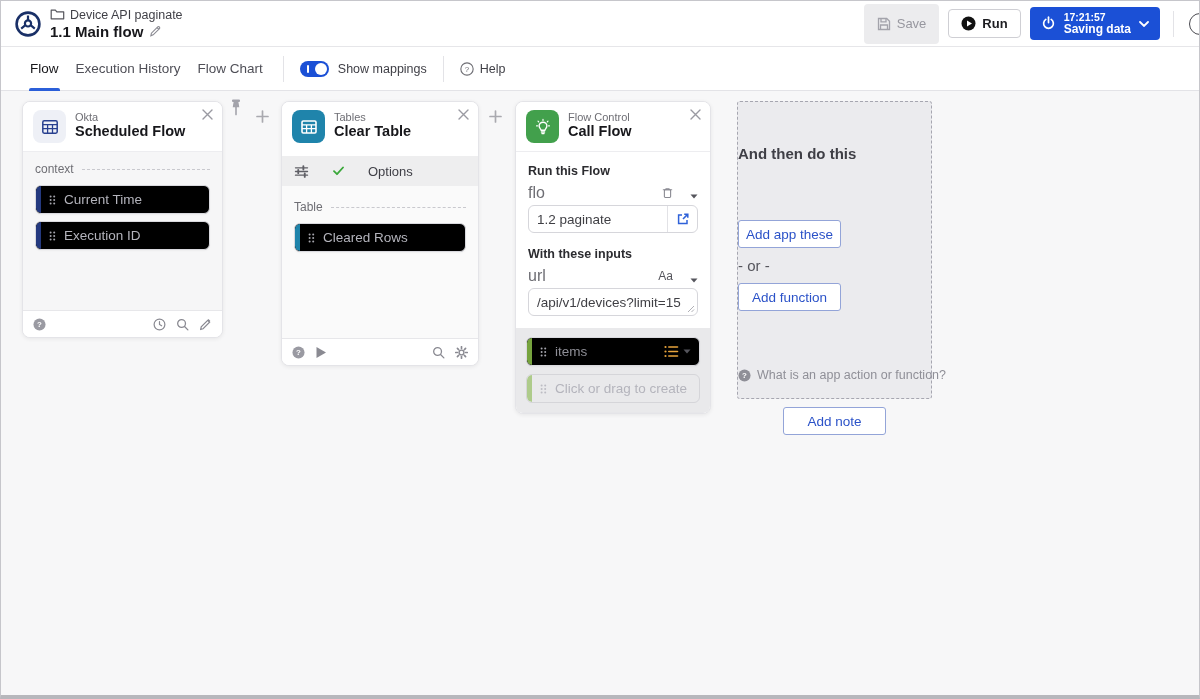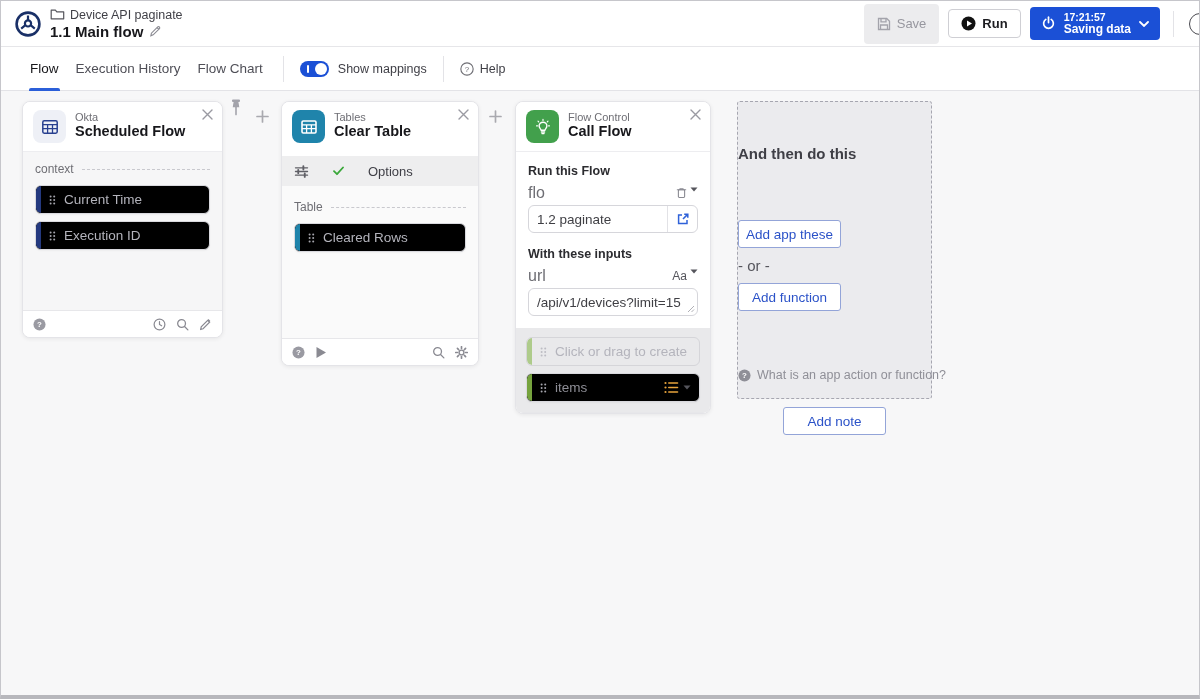--- a/index.html
+++ b/index.html
@@ -86,21 +86,21 @@
   .bar-lgreen { background:#aecb8b; }
   .chip-label { font-size:13.5px; color:#b4b4bc; }
   .chip-label.mid { color:#8e8e96; }
   .chip.ghost { background:#e9e9eb; border-color:#d5d5d9; box-shadow:none; }
   .options-row { height:30px; background:#eeeeef; display:flex; align-items:center; gap:24px;
           padding:0 12px; margin-top:5px; flex:0 0 auto; cursor:pointer; }
   .options-label { font-size:13px; color:#3f3f46; }
   .bold-label { font-size:12.5px; font-weight:700; color:#2c2c30; margin-bottom:6px; }
   .field-row { display:flex; align-items:center; justify-content:space-between; margin-bottom:3px; }
   .field-label { font-size:16px; color:#6e6e74; }
-  .field-right { display:flex; align-items:flex-start; gap:3px; color:#55555c; }
+  .field-right { display:flex; align-items:flex-end; gap:17px; color:#55555c; }
   .aa-label { font-size:12px; color:#55555c; }
   .input-wrap { position:relative; display:flex; align-items:center; height:28px; background:#fff;
           border:1px solid #d6d6db; border-radius:6px; margin-bottom:12px; }
   .input-wrap input { border:none; outline:none; background:transparent; flex:1; min-width:0;
           font-family:"Liberation Sans","DejaVu Sans",sans-serif; font-size:13.5px; color:#3f3f44; padding:0 8px; }
   .ext-btn { width:30px; align-self:stretch; border-left:1px solid #e2e2e6; display:flex;
           align-items:center; justify-content:center; cursor:pointer; color:#2f62d9; }
   .resize-glyph { position:absolute; right:2px; bottom:2px; line-height:0; }
   .outputs { background:#e9e9eb; padding:9px 10px 2px; flex:0 0 auto; }
   .dashed-panel { position:absolute; background:#ebebee; border:1.5px dashed #a6a6b0; border-radius:3px;
@@ -474,70 +474,70 @@
         <div class="input-wrap">
           <input type="text" readonly="" value="/api/v1/devices?limit=15" style="">
           <span class="resize-glyph">
             <svg viewBox="0 0 8 8" width="8" height="8">
                 <path d="M7 1L1 7 M7 4.5L4.5 7" stroke="#b0b0b6" stroke-width="1"></path>
               </svg>
           </span>
         </div>
       </div>
       <div class="outputs">
+        <div class="chip" style="margin-bottom:8px;">
+          <span class="bar bar-green"></span>
+          <span>
+            <svg viewBox="0 0 7 10" width="7" height="10">
+                <g fill="#a5a5ad">
+                  <circle cx="1.6" cy="1.4" r="1"></circle>
+                  <circle cx="5.2" cy="1.4" r="1"></circle>
+                  <circle cx="1.6" cy="5" r="1"></circle>
+                  <circle cx="5.2" cy="5" r="1"></circle>
+                  <circle cx="1.6" cy="8.6" r="1"></circle>
+                  <circle cx="5.2" cy="8.6" r="1"></circle>
+                </g>
+              </svg>
+          </span>
+          <span class="chip-label mid">items</span>
+          <span class="foot-spacer"></span>
+          <span style="display:flex;align-items:center;gap:4px;">
+            <svg viewBox="0 0 15 13" width="15" height="13">
+                <g stroke="#e8a43c" stroke-width="1.6" stroke-linecap="round">
+                  <line x1="4.8" y1="2" x2="13.5" y2="2"></line>
+                  <line x1="4.8" y1="6.5" x2="13.5" y2="6.5"></line>
+                  <line x1="4.8" y1="11" x2="13.5" y2="11"></line>
+                </g>
+                <g fill="#e8a43c">
+                  <circle cx="1.5" cy="2" r="1.1"></circle>
+                  <circle cx="1.5" cy="6.5" r="1.1"></circle>
+                  <circle cx="1.5" cy="11" r="1.1"></circle>
+                </g>
+              </svg>
+            <svg viewBox="0 0 8 5" width="8" height="5">
+                <polygon points="0.5,0.5 7.5,0.5 4,4.5" fill="#55555c"></polygon>
+              </svg>
+          </span>
+        </div>
         <div class="chip ghost">
           <span class="bar bar-lgreen"></span>
           <span>
             <svg viewBox="0 0 7 10" width="7" height="10">
                 <g fill="#bcbcc3">
                   <circle cx="1.6" cy="1.4" r="1"></circle>
                   <circle cx="5.2" cy="1.4" r="1"></circle>
                   <circle cx="1.6" cy="5" r="1"></circle>
                   <circle cx="5.2" cy="5" r="1"></circle>
                   <circle cx="1.6" cy="8.6" r="1"></circle>
                   <circle cx="5.2" cy="8.6" r="1"></circle>
                 </g>
               </svg>
           </span>
           <span class="chip-label">Click or drag to create</span>
         </div>
-        <div class="chip" style="margin-bottom:8px;">
-          <span class="bar bar-green"></span>
-          <span>
-            <svg viewBox="0 0 7 10" width="7" height="10">
-                <g fill="#a5a5ad">
-                  <circle cx="1.6" cy="1.4" r="1"></circle>
-                  <circle cx="5.2" cy="1.4" r="1"></circle>
-                  <circle cx="1.6" cy="5" r="1"></circle>
-                  <circle cx="5.2" cy="5" r="1"></circle>
-                  <circle cx="1.6" cy="8.6" r="1"></circle>
-                  <circle cx="5.2" cy="8.6" r="1"></circle>
-                </g>
-              </svg>
-          </span>
-          <span class="chip-label mid">items</span>
-          <span class="foot-spacer"></span>
-          <span style="display:flex;align-items:center;gap:4px;">
-            <svg viewBox="0 0 15 13" width="15" height="13">
-                <g stroke="#e8a43c" stroke-width="1.6" stroke-linecap="round">
-                  <line x1="4.8" y1="2" x2="13.5" y2="2"></line>
-                  <line x1="4.8" y1="6.5" x2="13.5" y2="6.5"></line>
-                  <line x1="4.8" y1="11" x2="13.5" y2="11"></line>
-                </g>
-                <g fill="#e8a43c">
-                  <circle cx="1.5" cy="2" r="1.1"></circle>
-                  <circle cx="1.5" cy="6.5" r="1.1"></circle>
-                  <circle cx="1.5" cy="11" r="1.1"></circle>
-                </g>
-              </svg>
-            <svg viewBox="0 0 8 5" width="8" height="5">
-                <polygon points="0.5,0.5 7.5,0.5 4,4.5" fill="#55555c"></polygon>
-              </svg>
-          </span>
-        </div>
       </div>
       <div class="card-footer">
         <span>
           <svg viewBox="0 0 14 14" width="13" height="13">
               <circle cx="7" cy="7" r="6.5" fill="#9a9aa2"></circle>
               <text x="7" y="10" text-anchor="middle" font-size="8.5" font-weight="bold" fill="#fff" font-family="Liberation Sans, sans-serif">?</text>
             </svg>
         </span>
         <span>
           <svg viewBox="0 0 12 13" width="12" height="13">

